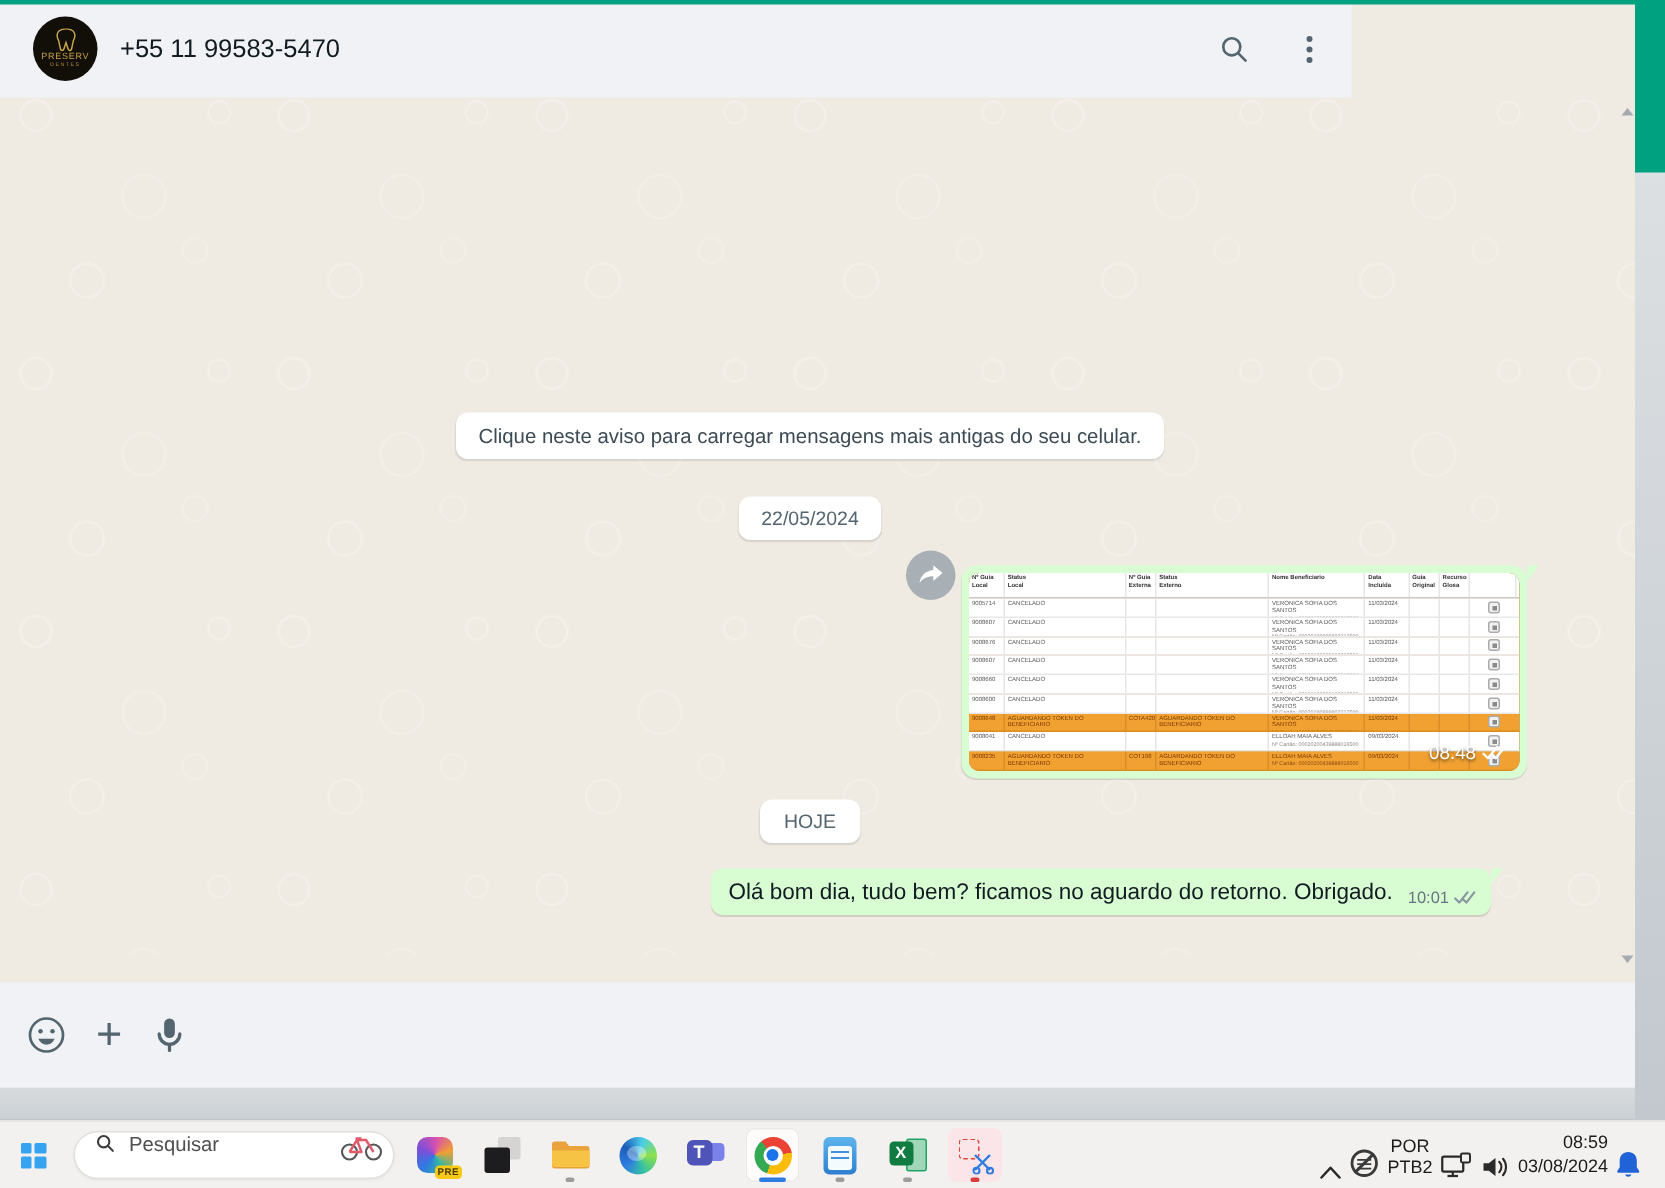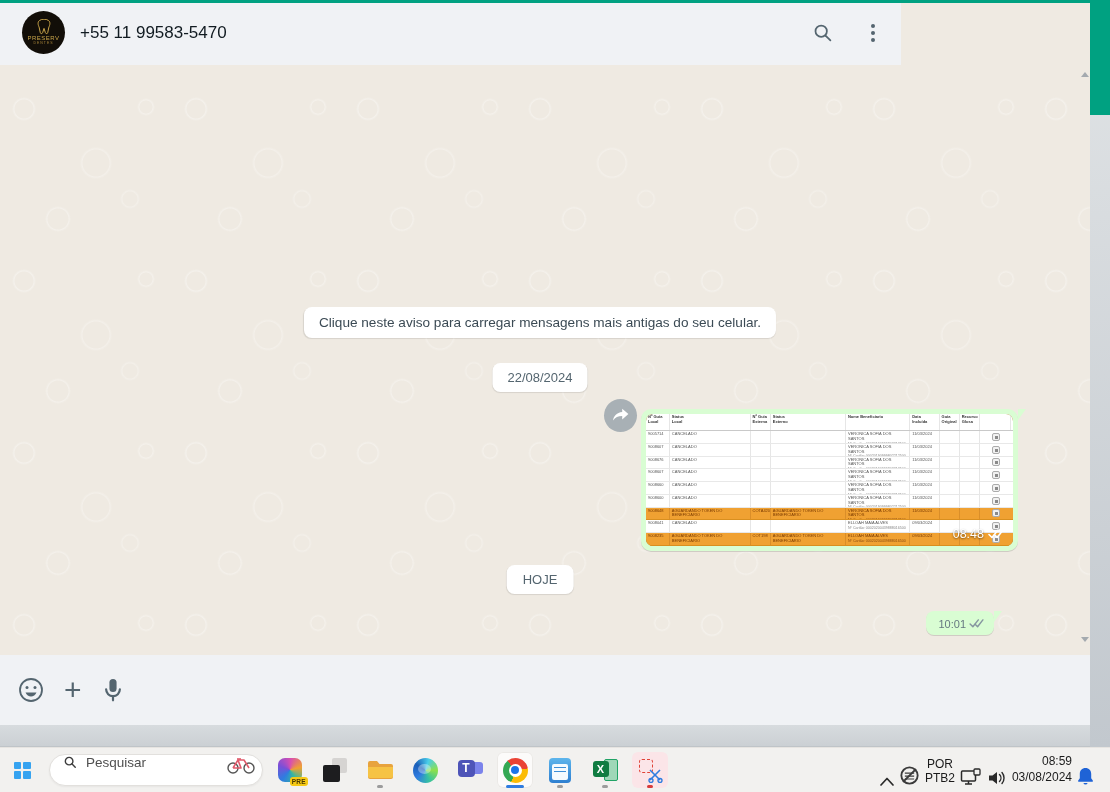--- a/index.html
+++ b/index.html
@@ -16,21 +16,21 @@
   .avatar{width:43px;height:43px;border-radius:50%;background:#120e08;display:flex;flex-direction:column;align-items:center;justify-content:center;color:#c9a54a;overflow:hidden;flex-shrink:0}
   .avatar svg{display:block}
   .avatar .av1{font-size:6px;letter-spacing:.5px;line-height:1}
   .avatar .av2{font-size:3.5px;letter-spacing:1px;line-height:1.4;color:#a8853a}
   .wa-title{margin-left:15px;font-size:17px;color:#111b21}
   .header-actions{margin-left:auto;display:flex;align-items:center;gap:34px;color:#54656f}
   .kebab{display:flex;flex-direction:column;gap:3px;padding:4px;cursor:pointer}
   .kebab i{width:4px;height:4px;border-radius:50%;background:#54656f}
 
   
-  .chat{position:absolute;left:0;top:79px;width:1090px;height:590px;background:#efeae2;overflow:hidden}
+  .chat{position:absolute;left:0;top:47px;width:1090px;height:590px;background:#efeae2;overflow:hidden}
   .chat::before{content:"";position:absolute;inset:0;opacity:.55;background-image:
     radial-gradient(circle at 24px 30px, rgba(255,255,255,0) 9px, rgba(255,255,255,.6) 10px, rgba(255,255,255,0) 12px),
     radial-gradient(circle at 96px 84px, rgba(255,255,255,0) 13px, rgba(255,255,255,.5) 14px, rgba(255,255,255,0) 16px),
     radial-gradient(circle at 146px 28px, rgba(255,255,255,0) 6px, rgba(255,255,255,.55) 7px, rgba(255,255,255,0) 9px),
     radial-gradient(circle at 58px 140px, rgba(255,255,255,0) 10px, rgba(255,255,255,.55) 11px, rgba(255,255,255,0) 13px),
     radial-gradient(circle at 130px 120px, rgba(255,255,255,0) 7px, rgba(255,255,255,.45) 8px, rgba(255,255,255,0) 10px);
     background-size:172px 172px}
   .pill{position:absolute;left:540px;transform:translateX(-50%);background:#fff;border-radius:8px;box-shadow:0 1px 1px rgba(0,0,0,.1);color:#54656f;white-space:nowrap}
   .notice{top:228px;padding:8px 15px;font-size:13.6px;color:#3b4a54}
   .datep{top:284px;padding:7px 15px;font-size:13px}
@@ -148,21 +148,21 @@
       <span class="kebab">
           <i></i>
           <i></i>
           <i></i>
         </span>
     </div>
   </div>
 
   <div class="chat">
     <div class="pill notice">Clique neste aviso para carregar mensagens mais antigas do seu celular.</div>
-    <div class="pill datep">22/08/2024</div>
+    <div class="pill datep">22/05/2024</div>
 
     <div class="fwd-btn" style="top:320px">
       <svg width="17" height="15" viewBox="0 0 17 15">
         <path d="M10.2.8v3.2C4.8 4.6 1.8 7.8 1 12.6c2.2-3.1 5.1-4.5 9.2-4.5v3.3L16.4 6 10.2.8z" fill="#fff"></path>
       </svg>
     </div>
 
     <div class="img-bubble">
       <div class="tail-out"></div>
       <div class="mini-img">
@@ -291,20 +291,21 @@
             <path d="M6.5 5.8l2.7 2.7L15 1" fill="none" stroke="#fff" stroke-width="1.6" stroke-linecap="round" stroke-linejoin="round"></path>
           </svg>
         </div>
       </div>
     </div>
 
     <div class="pill hoje">HOJE</div>
 
     <div class="msg-bubble">
       <div class="tail-out"></div>
+      <span class="msg-text">Olá bom dia, tudo bem? ficamos no aguardo do retorno. Obrigado.</span>
       <span class="msg-meta">
         <span>10:01</span>
         <svg width="15" height="10" viewBox="0 0 16 11">
           <path d="M1 5.5l3 3L10 1" fill="none" stroke="#8696a0" stroke-width="1.6" stroke-linecap="round" stroke-linejoin="round"></path>
           <path d="M6.5 5.8l2.7 2.7L15 1" fill="none" stroke="#8696a0" stroke-width="1.6" stroke-linecap="round" stroke-linejoin="round"></path>
         </svg>
       </span>
     </div>
   </div>
 

